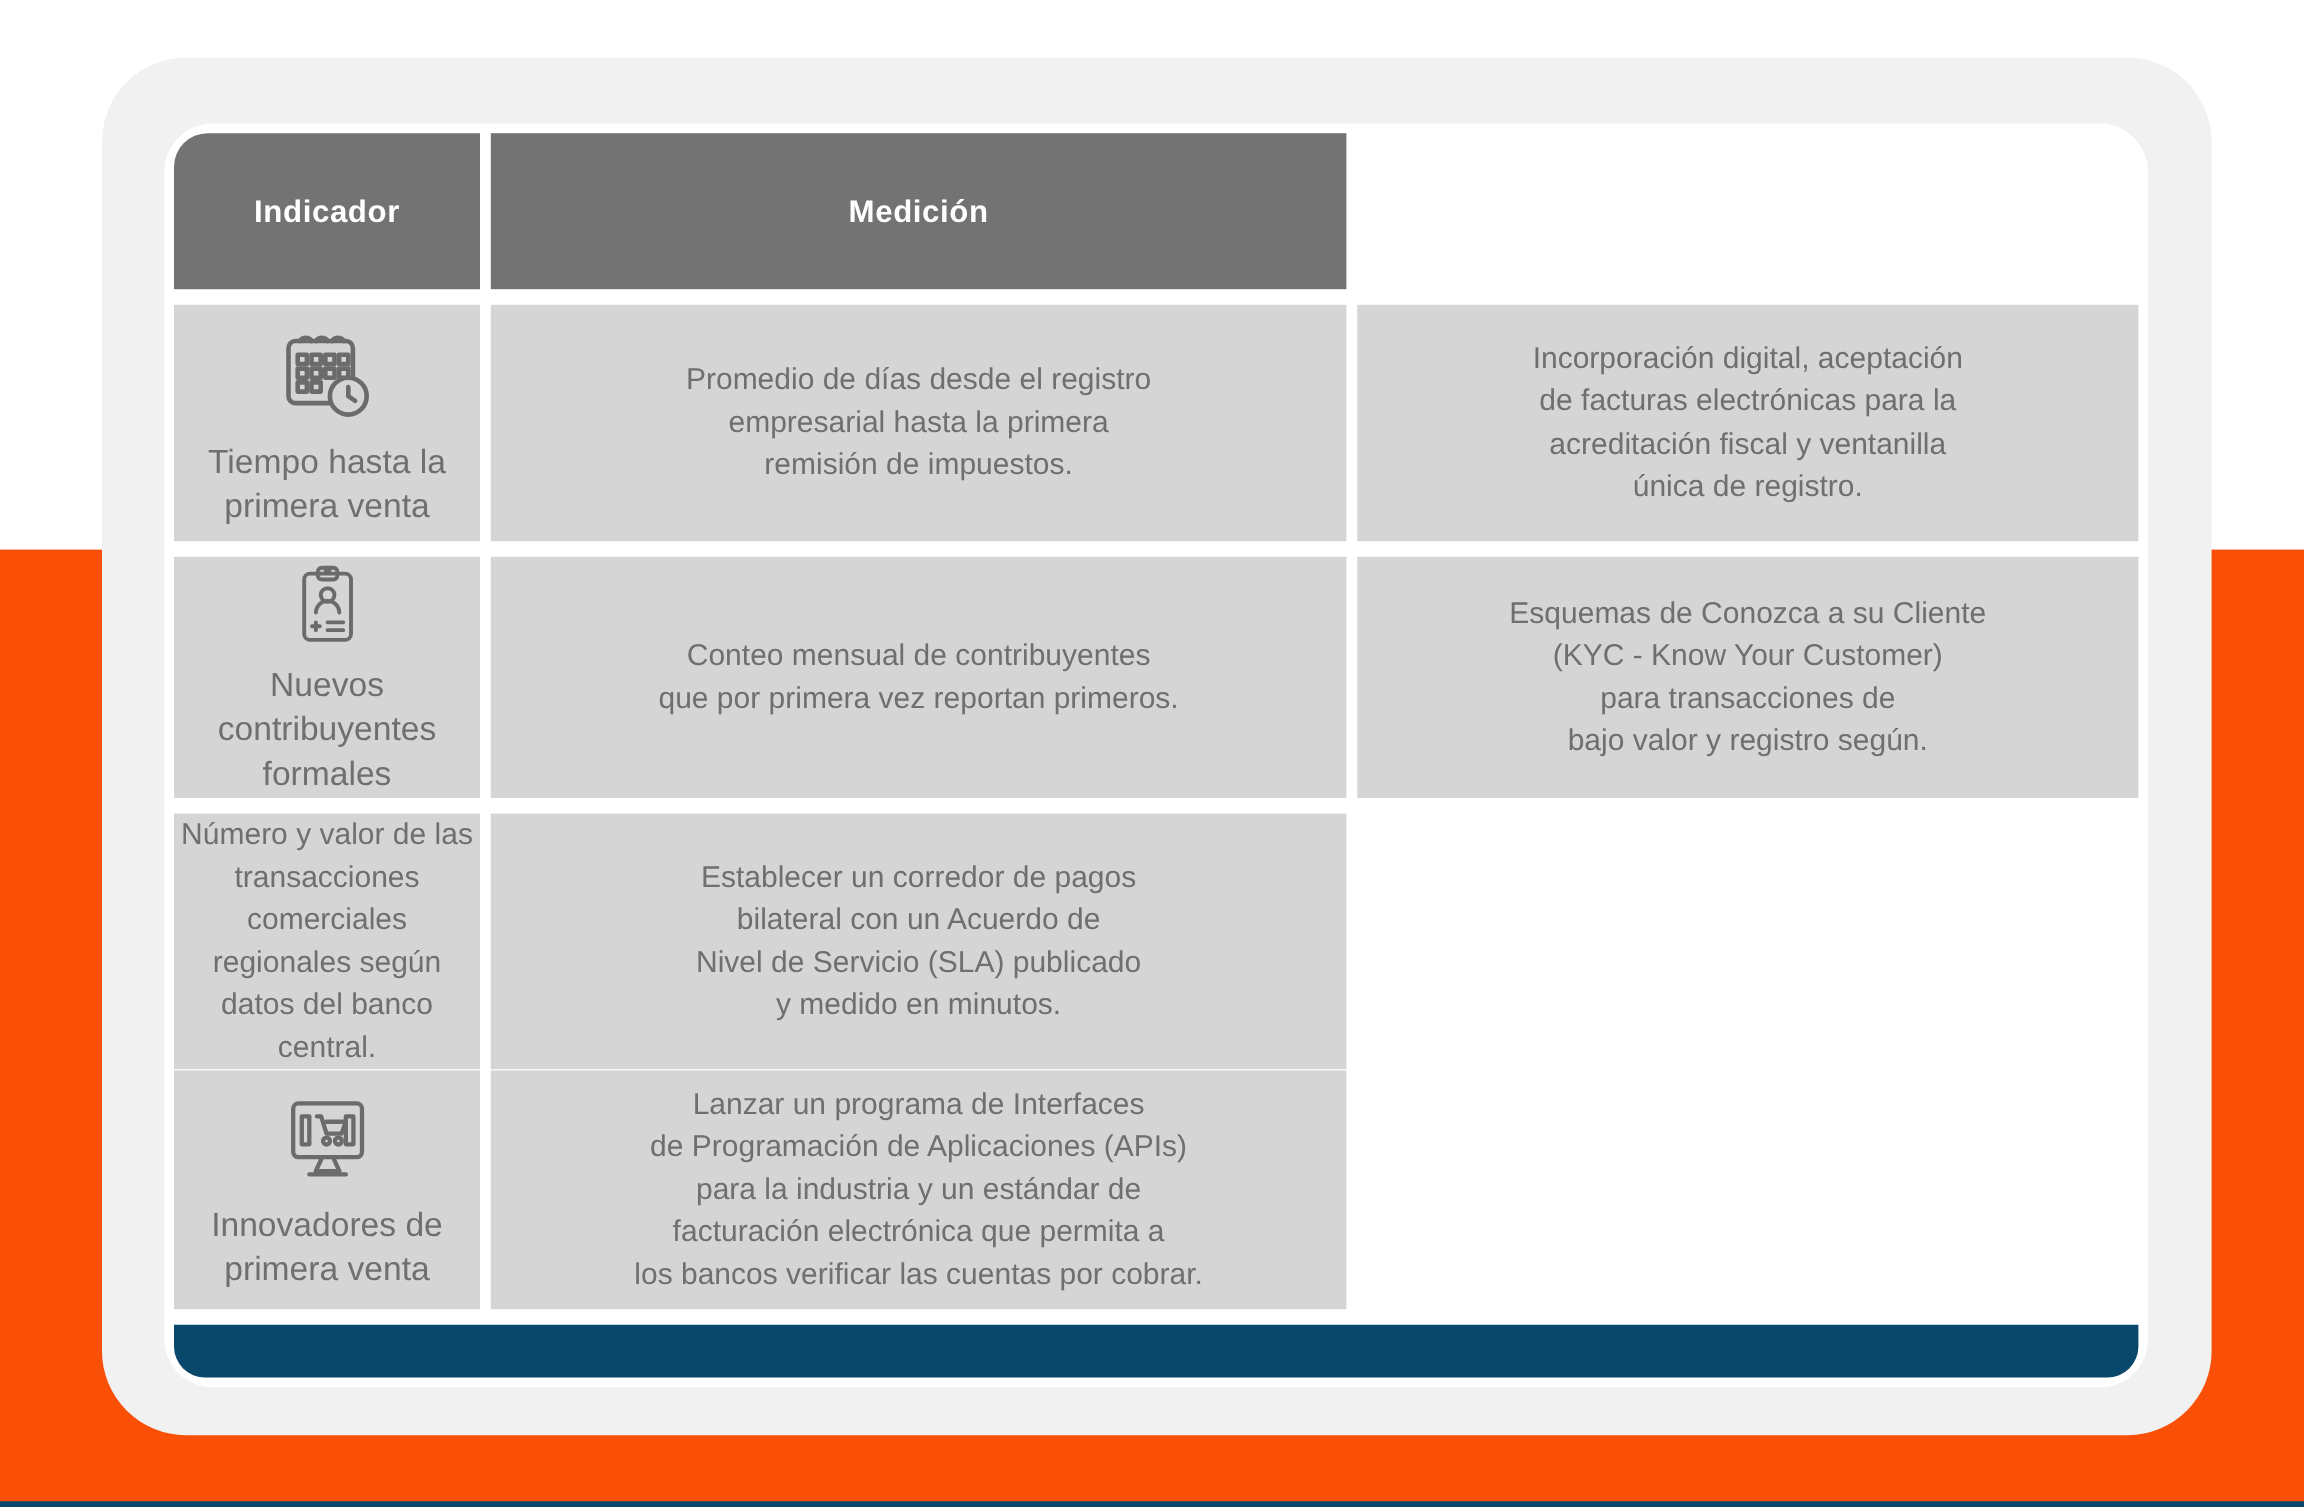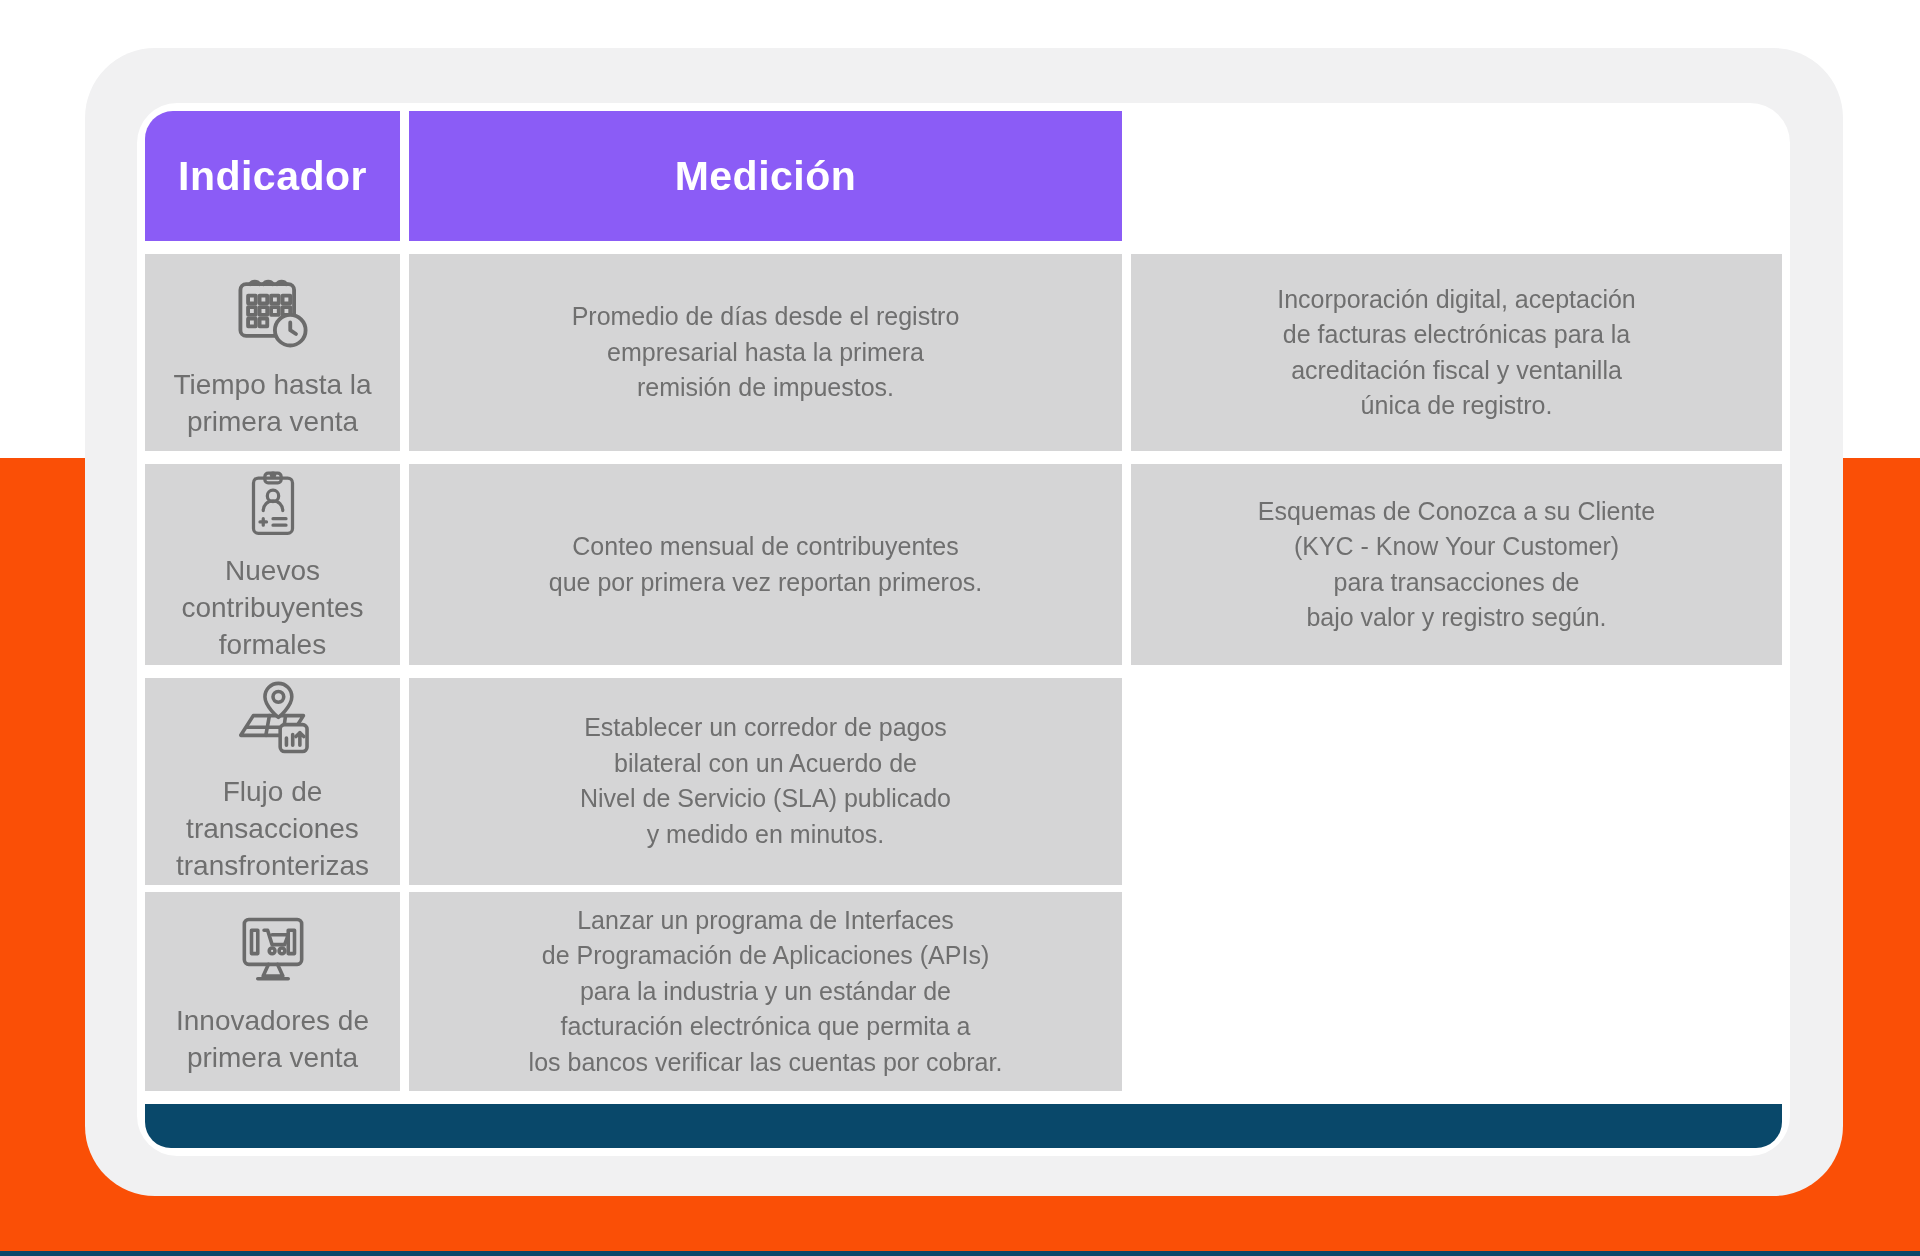--- a/index.html
+++ b/index.html
@@ -16,22 +16,22 @@
   }
   .table-wrap{
     position:absolute;left:137px;top:103px;width:1653px;height:1053px;
     background:#ffffff;border-radius:40px;
     box-sizing:border-box;padding:8px;
     display:flex;flex-direction:column;gap:13px;
   }
   .grid-row{display:grid;grid-template-columns:255px 713px 651px;column-gap:9px;}
   .hdr{height:130px;}
   .hdr-cell{
-    background:#8b5cf6;color:#ffffff;display:flex;align-items:center;justify-content:center;
-    font-weight:bold;font-size:41px;letter-spacing:.5px;
+    background:#737373;color:#ffffff;display:flex;align-items:center;justify-content:center;
+    font-weight:bold;font-size:26px;letter-spacing:.5px;
   }
   .hdr-cell.first{border-top-left-radius:28px;}
   .hdr-cell.last{border-top-right-radius:28px;}
   .body-row .cell{
     background:#D5D5D6;display:flex;flex-direction:column;align-items:center;justify-content:center;
     color:#6F6F6F;text-align:center;
   }
   .r1{height:197px;} .r2{height:201px;} .r3{height:201px;} .r4{height:199px;}
   .cell-text{white-space:pre-line;font-size:25px;line-height:1.42;}
   .ind-label{white-space:pre-line;font-size:28px;line-height:1.32;margin-top:10px;}
@@ -115,34 +115,23 @@
     <div class="cell">
       <span class="cell-text">Esquemas de Conozca a su Cliente
 (KYC - Know Your Customer)
 para transacciones de
 bajo valor y registro según.</span>
     </div>
   </div>
 
   <div class="grid-row body-row r3">
     <div class="cell">
-      <span class="icon">
-        <svg width="86" height="86" viewBox="0 0 48 48">
-          <path d="M6 32 L13 21 H41 L34 32 Z"></path>
-          <path d="M22 21 L20 32 M31 21 L29.5 32 M9.5 27.5 H31"></path>
-          <path d="M27 3 a7.5 7.5 0 0 1 7.5 7.5 C34.5 16 27 22 27 22 s-7.5 -6 -7.5 -11.5 A7.5 7.5 0 0 1 27 3 Z" fill="#D5D5D6"></path>
-          <circle cx="27" cy="10.5" r="3"></circle>
-          <rect x="28" y="26" width="15" height="15" rx="2.5" fill="#D5D5D6"></rect>
-          <path d="M31.5 37.5 v-4 M35 37.5 v-6"></path>
-          <path d="M39 37.5 v-7 M39 30.5 l-2.2 2.2 M39 30.5 l2.2 2.2"></path>
-        </svg>
-      </span>
-      <span class="ind-label">Flujo de
-transacciones
-transfronterizas</span>
+      <span class="cell-text">Número y valor de las transacciones
+comerciales regionales según
+datos del banco central.</span>
     </div>
     <div class="cell">
       <span class="cell-text">Establecer un corredor de pagos
 bilateral con un Acuerdo de
 Nivel de Servicio (SLA) publicado
 y medido en minutos.</span>
     </div>
   </div>
 
   <div class="grid-row body-row r4">

